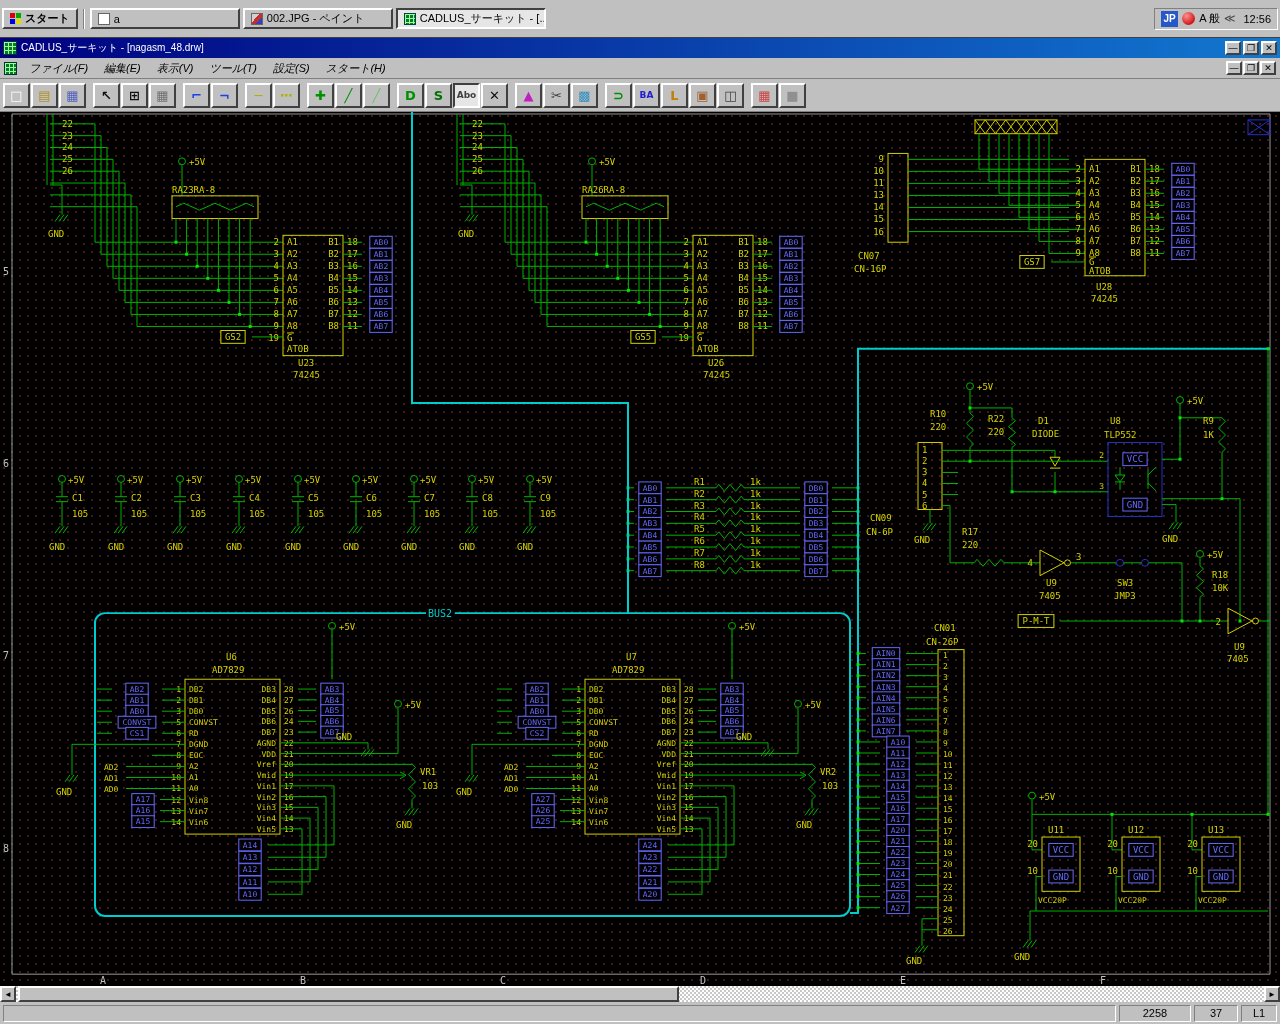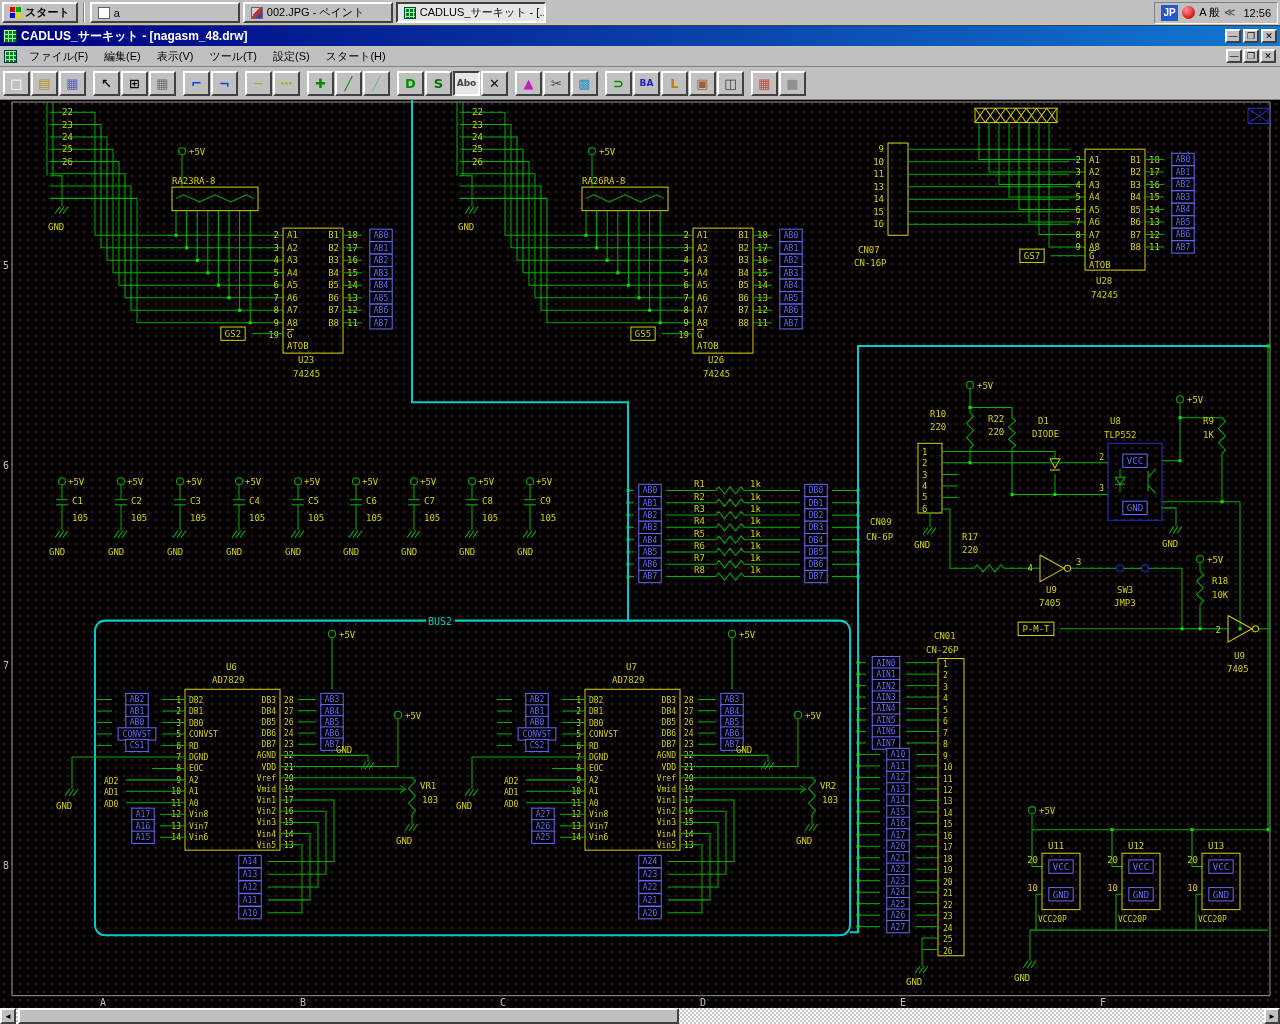--- a/index.html
+++ b/index.html
@@ -1,37 +1,37 @@
 <!DOCTYPE html>
 <html><head>
 <meta charset="utf-8">
 <style>
   html,body{margin:0;padding:0;background:#000;}
   .screen{width:1280px;height:1024px;display:flex;flex-direction:column;font-family:"Liberation Sans",sans-serif;box-sizing:border-box;overflow:hidden;}
   .screen *{box-sizing:border-box;}
   
-  .taskbar{height:26px;background:#c0c0c0;display:flex;align-items:center;gap:3px;padding:8px 2px;border-bottom:1px solid #404040;flex:none;}
+  .taskbar{height:38px;background:#c0c0c0;display:flex;align-items:center;gap:3px;padding:8px 2px;border-bottom:1px solid #404040;flex:none;}
   .btn3d{background:#c0c0c0;border:2px solid;border-color:#fff #404040 #404040 #fff;display:flex;align-items:center;gap:4px;font-size:11px;color:#000;padding:0 6px;height:21px;white-space:nowrap;overflow:hidden;}
   .btn3d.pressed{border-color:#404040 #fff #fff #404040;background:#e6e6e6;}
   .start{font-weight:bold;}
   .winflag{display:inline-grid;grid-template-columns:5px 5px;grid-template-rows:5px 5px;gap:1px;}
   .winflag span{display:block;}
   .tb-sep{width:2px;height:20px;border-left:1px solid #808080;border-right:1px solid #fff;margin:0 2px;flex:none;}
   .taskbtn{width:150px;flex:none;}
   .tico{width:12px;height:12px;flex:none;}
   .tico.doc{background:#fff;border:1px solid #666;}
   .tico.paint{background:linear-gradient(135deg,#d0d0d0 40%,#c03030 40%,#c03030 70%,#3040c0 70%);border:1px solid #666;}
   .tico.cadlus{background:#0a7a2a;border:1px solid #044;background-image:linear-gradient(#9f9 1px,transparent 1px),linear-gradient(90deg,#9f9 1px,transparent 1px);background-size:4px 4px;}
   .tray{margin-left:auto;border:1px solid;border-color:#808080 #fff #fff #808080;height:22px;display:flex;align-items:center;gap:4px;padding:0 6px;font-size:11px;}
   .jpbox{background:#2858c8;color:#fff;font-size:10px;font-weight:bold;width:17px;height:16px;display:flex;align-items:center;justify-content:center;}
   .redball{width:13px;height:13px;border-radius:50%;background:radial-gradient(circle at 35% 30%,#ff9090,#d01818 70%);}
   .clock{padding-left:4px;}
   
   .titlebar{height:20px;background:linear-gradient(90deg,#000080,#1278d0);display:flex;align-items:center;padding:0 3px;gap:4px;flex:none;}
-  .titlebar .title{color:#fff;font-size:12px;font-weight:bold;flex:1;white-space:nowrap;overflow:hidden;}
+  .titlebar .title{color:#fff;font-size:10px;font-weight:normal;flex:1;white-space:nowrap;overflow:hidden;}
   .appico{width:14px;height:14px;background:#0a7a2a;border:1px solid #033;background-image:linear-gradient(#9f9 1px,transparent 1px),linear-gradient(90deg,#9f9 1px,transparent 1px);background-size:4px 4px;flex:none;}
   .winbtn{width:16px;height:14px;font-size:9px;line-height:10px;padding:0;justify-content:center;flex:none;}
   
   .menubar{height:21px;background:#c0c0c0;display:flex;align-items:center;padding:0 4px;gap:0;border-bottom:1px solid #808080;flex:none;}
   .menuitem{font-size:11px;padding:2px 8px;color:#000;}
   .mdiico{width:13px;height:13px;background:#0a7a2a;border:1px solid #033;margin-right:4px;background-image:linear-gradient(#9f9 1px,transparent 1px),linear-gradient(90deg,#9f9 1px,transparent 1px);background-size:4px 4px;}
   .mdibtns{margin-left:auto;display:flex;gap:1px;}
   
   .toolbar{height:33px;background:#c0c0c0;display:flex;align-items:center;padding:2px 3px;gap:1px;border-bottom:1px solid #808080;flex:none;}
   .toolbtn{width:27px;height:25px;justify-content:center;font-size:13px;font-weight:bold;padding:0;font-family:"DejaVu Sans",sans-serif;}
@@ -95,21 +95,21 @@
     <span class="title">CADLUS_サーキット - [nagasm_48.drw]</span>
     <span id="titleButtons" style="display:flex;gap:2px;">
         <button class="btn3d winbtn">—</button>
         <button class="btn3d winbtn">❐</button>
         <button class="btn3d winbtn">✕</button>
       </span>
   </div>
 
   <div class="menubar">
     <span class="mdiico"></span>
-    <span id="menuItems" style="display:flex;">
+    <span id="menuItems" style="display:flex;font-style:italic;">
         <span class="menuitem">ファイル(F)</span>
         <span class="menuitem">編集(E)</span>
         <span class="menuitem">表示(V)</span>
         <span class="menuitem">ツール(T)</span>
         <span class="menuitem">設定(S)</span>
         <span class="menuitem">スタート(H)</span>
       </span>
     <span class="mdibtns" id="mdiButtons">
         <button class="btn3d winbtn">—</button>
         <button class="btn3d winbtn">❐</button>
@@ -1361,14 +1361,20 @@
   </div>
 
   <div class="hscroll">
     <button class="btn3d scrbtn">◄</button>
     <div class="scrtrack">
         <div class="scrthumb"></div>
       </div>
     <button class="btn3d scrbtn">►</button>
   </div>
 
+  <div class="statusbar">
+    <div class="stcell stmsg"></div>
+    <div class="stcell" style="width:72px;" id="stF0">2258</div>
+    <div class="stcell" style="width:44px;" id="stF1">37</div>
+    <div class="stcell" style="width:36px;" id="stF2">L1</div>
+  </div>
 
 </div>
 
 </body></html>

